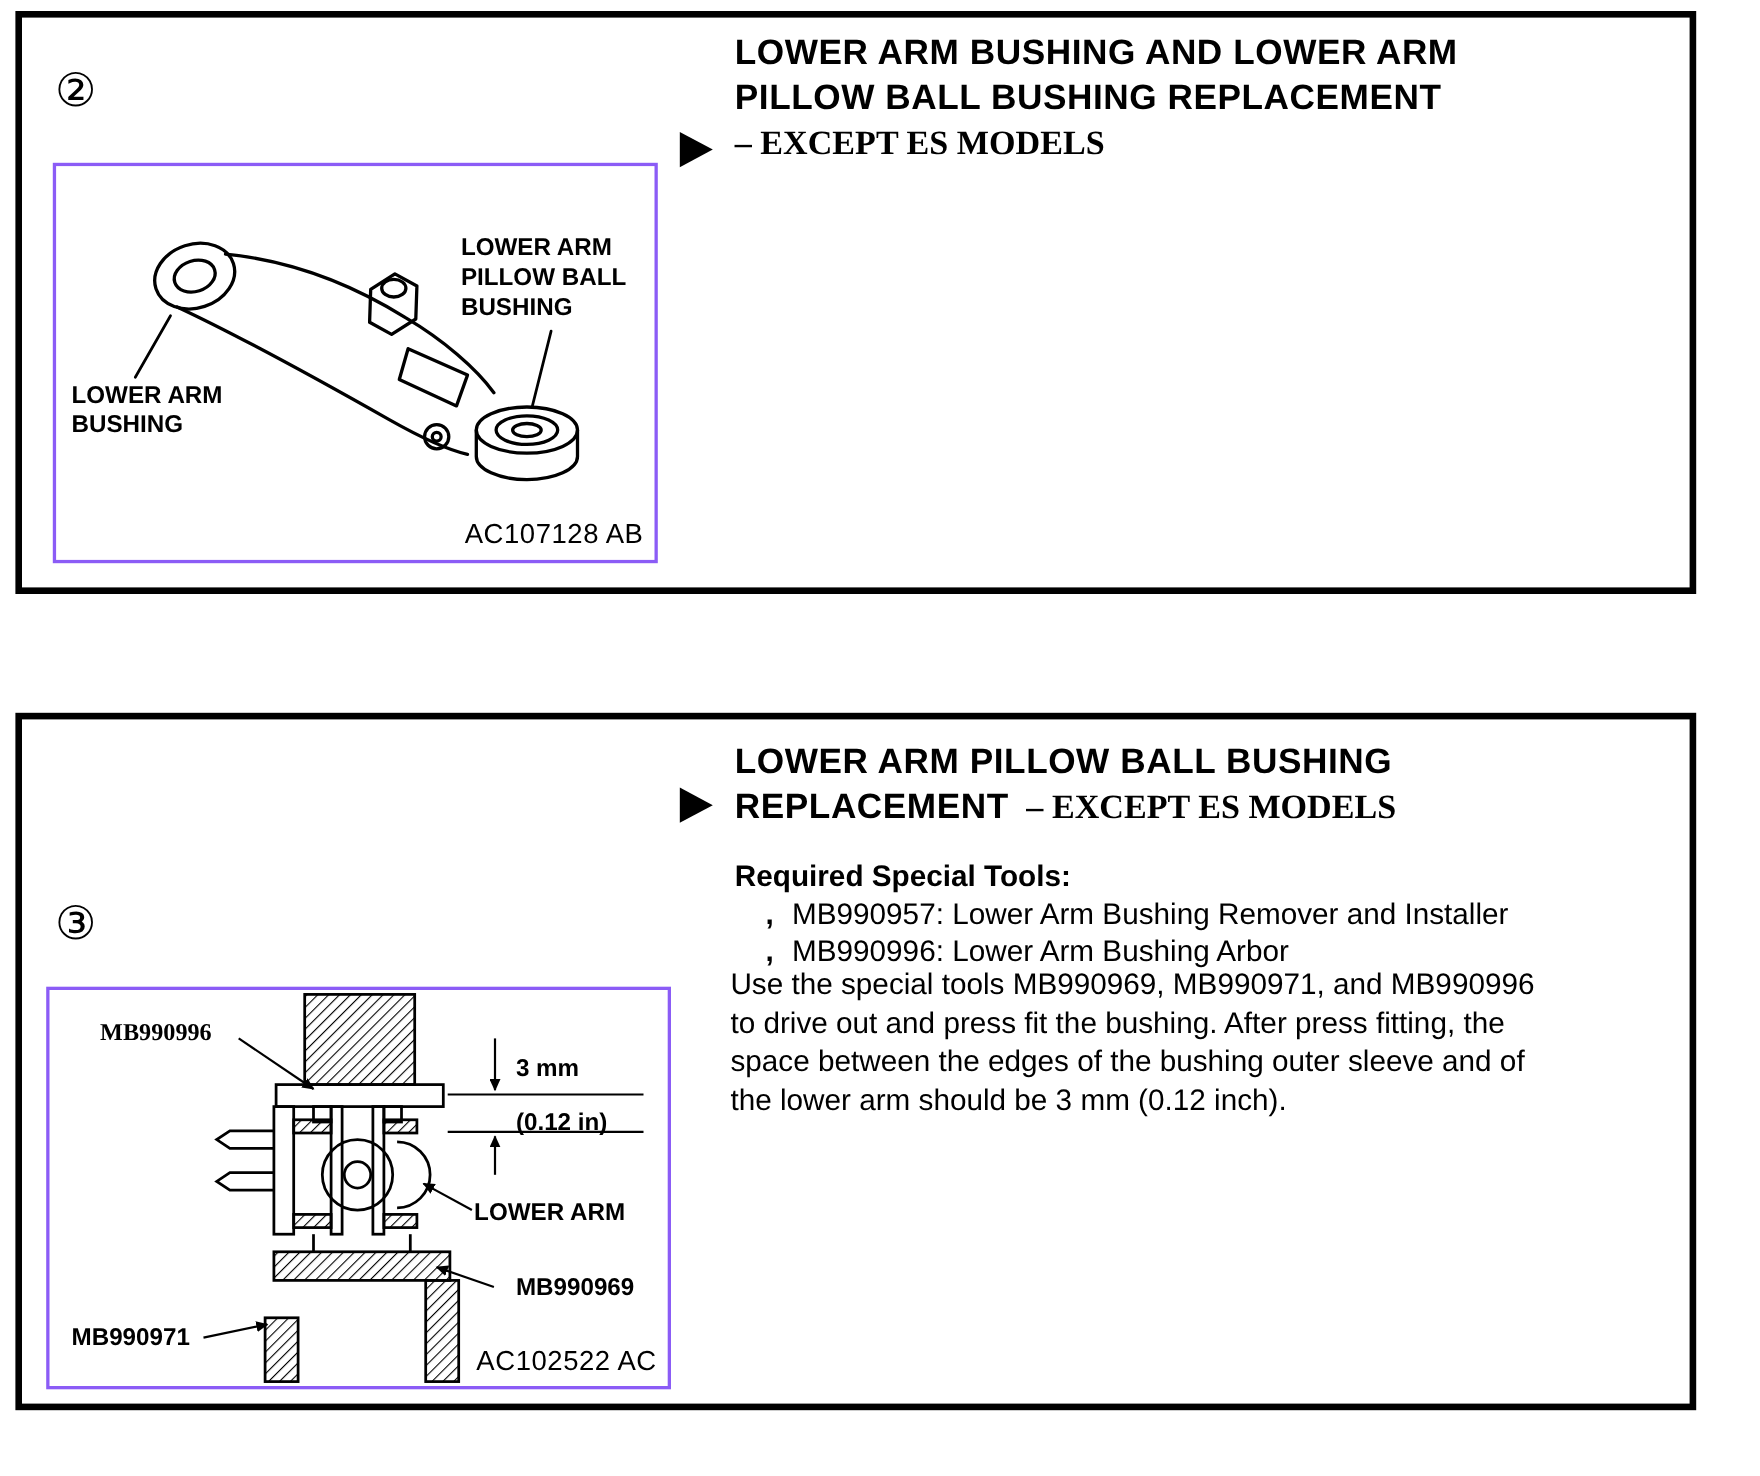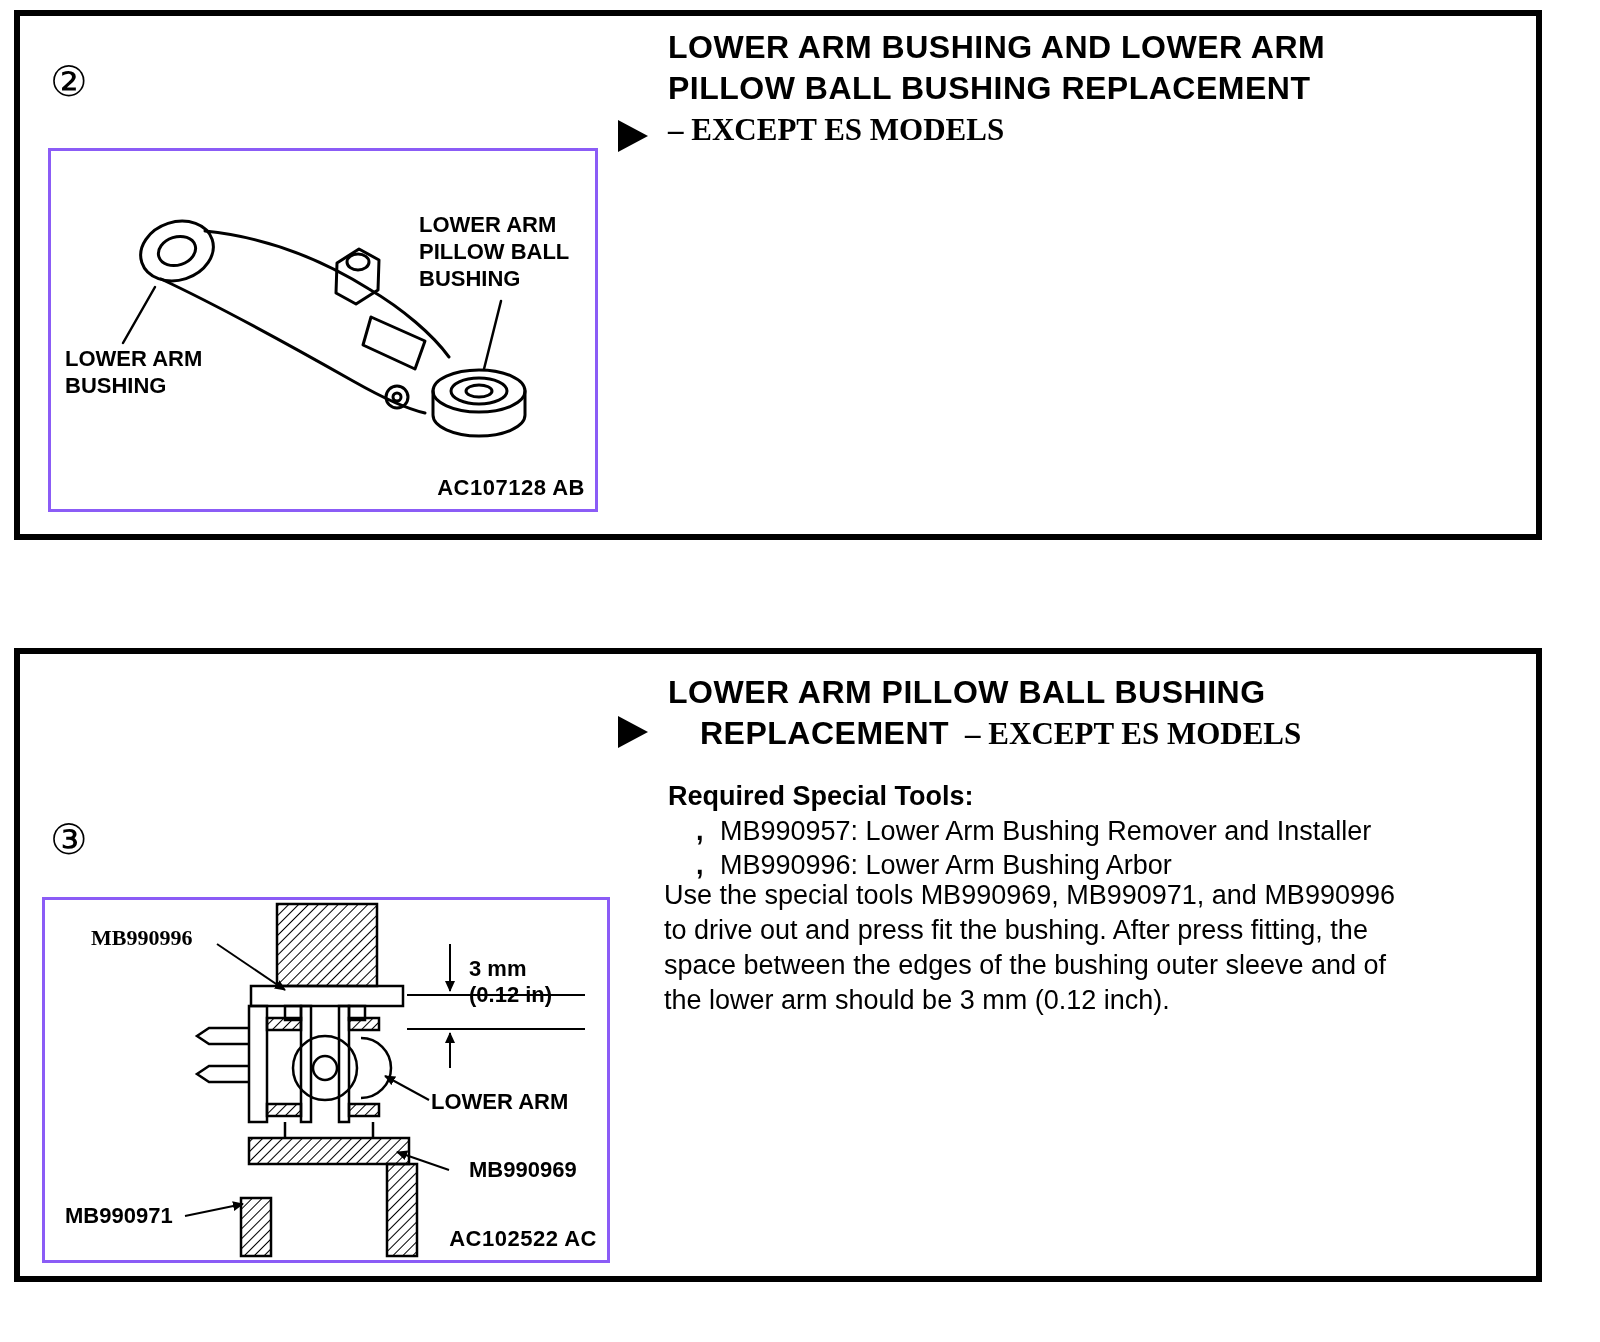--- a/index.html
+++ b/index.html
@@ -12,30 +12,30 @@
 
   .marker { position: absolute; font-size: 42px; line-height: 44px; }
 
   .figure { position: absolute; border: 3px solid #8b5cf6; background: #fff; }
   #fig1 { left: 28px; top: 132px; width: 550px; height: 364px; }
   #fig2 { left: 22px; top: 243px; width: 568px; height: 366px; }
   .figure svg { position: absolute; left: 0; top: 0; width: 100%; height: 100%; }
 
   .fig-label { position: absolute; font-weight: bold; font-size: 22px; line-height: 27px; }
   .pre { white-space: pre-line; }
-  .fig-code { position: absolute; font-weight: bold; font-size: 22px; letter-spacing: 0.5px; }
+  .fig-code { position: absolute; font-weight: normal; font-size: 25px; letter-spacing: 0.5px; }
 
   .pointer { position: absolute; width: 0; height: 0;
              border-top: 16px solid transparent; border-bottom: 16px solid transparent;
              border-left: 30px solid #000; }
 
   .heading { position: absolute; }
   .h-sans { font-weight: bold; font-size: 32px; line-height: 41px; white-space: nowrap; letter-spacing: 0.5px; }
   .h-serif { font-family: "Liberation Serif", serif; font-weight: bold; font-size: 31px; line-height: 41px; white-space: nowrap; }
-  .h-row { display: flex; gap: 16px; align-items: flex-end; margin-left: 32px; }
+  .h-row { display: flex; gap: 16px; align-items: flex-end; }
 
   .bodytext { position: absolute; font-size: 27px; line-height: 35px; }
   .bodytext div { white-space: nowrap; }
 
   .tools { position: absolute; }
   .tools-heading { font-size: 27px; font-weight: bold; line-height: 36px; white-space: nowrap; }
   .tool-item { white-space: nowrap; font-size: 27px; line-height: 34px; padding-left: 28px; }
   .bullet { display: inline-block; width: 24px; font-weight: bold; }
 </style>
 </head>
@@ -171,21 +171,21 @@
         </g>
         <g stroke-width="2">
           <line x1="172" y1="44" x2="240" y2="90" marker-end="url(#arr)"></line>
           <line x1="384" y1="200" x2="340" y2="176" marker-end="url(#arr)"></line>
           <line x1="404" y1="270" x2="352" y2="252" marker-end="url(#arr)"></line>
           <line x1="140" y1="316" x2="198" y2="304" marker-end="url(#arr)"></line>
         </g>
       </g>
     </svg>
     <div class="fig-label" style="left:46px; top:24px;font-family:Liberation Serif, serif;">MB990996</div>
-    <div class="fig-label pre" style="left:424px; top:56px; line-height:26px;">3 mm
+    <div class="fig-label pre" style="left:424px; top:46px; line-height:49px;">3 mm
 (0.12 in)</div>
     <div class="fig-label" style="left:386px; top:188px;">LOWER ARM</div>
     <div class="fig-label" style="left:408px; top:256px;margin-left:16px;">MB990969</div>
     <div class="fig-label" style="left:20px; top:302px;">MB990971</div>
     <div class="fig-code" style="right:10px; bottom:8px;">AC102522 AC</div>
   </div>
 
 </div>
 
 </body></html>

